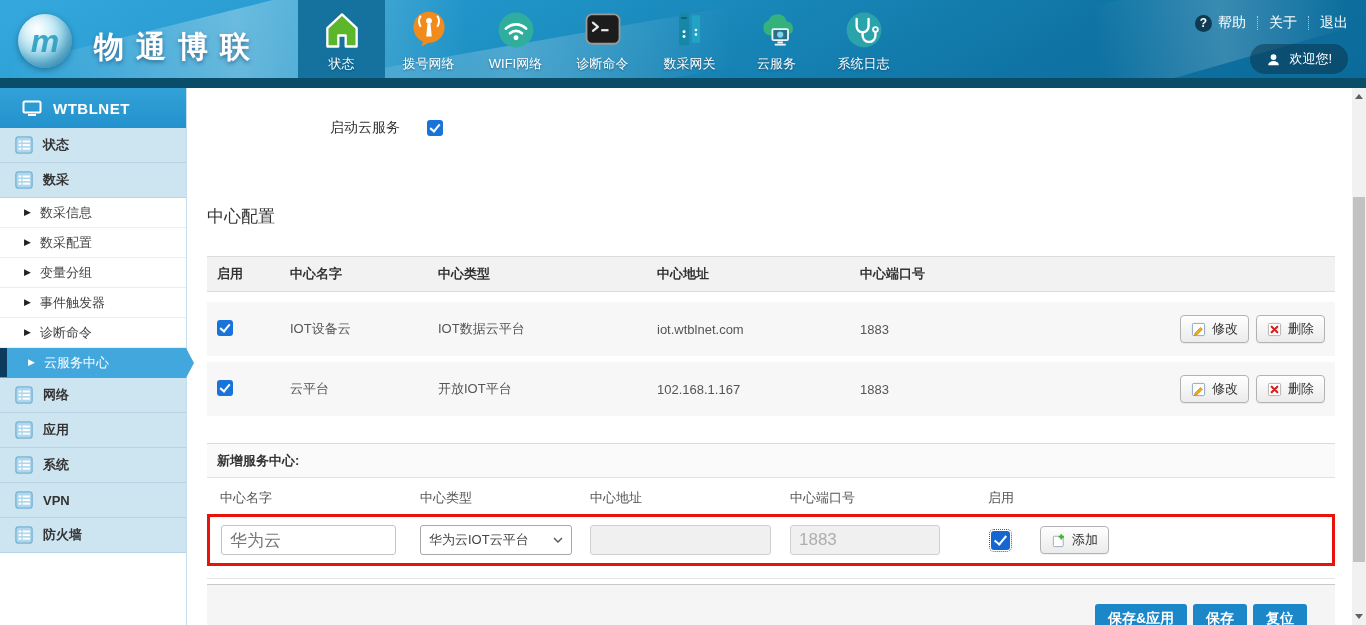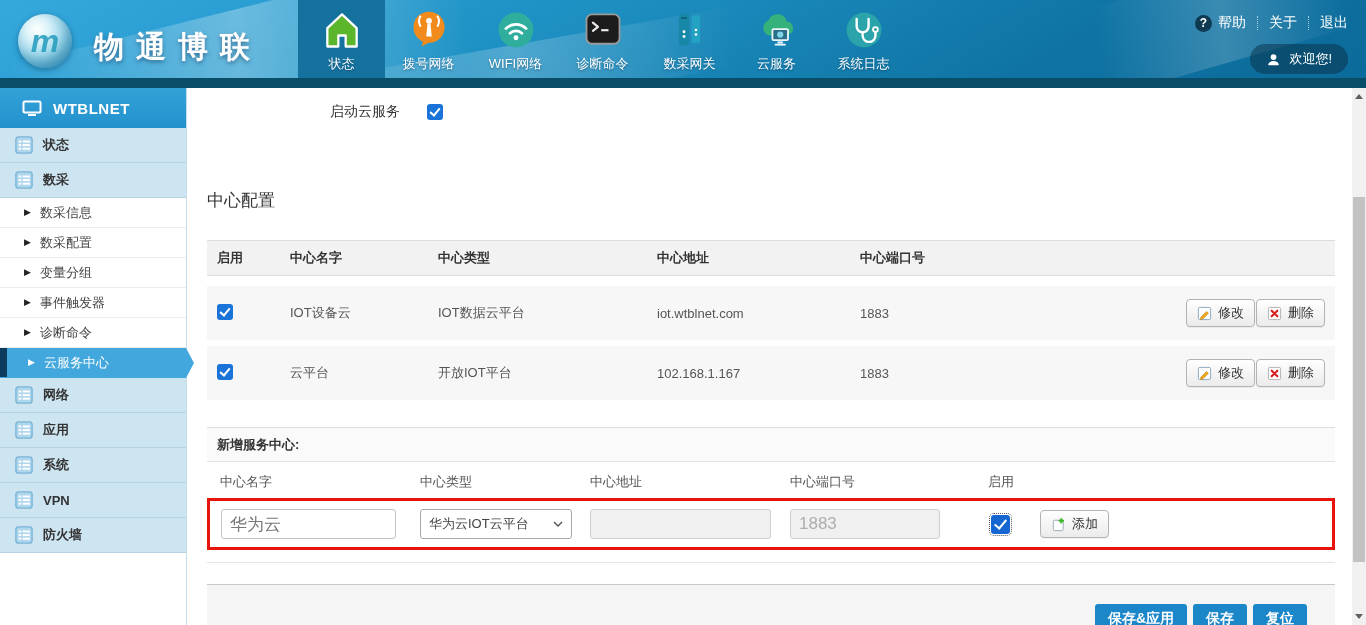--- a/index.html
+++ b/index.html
@@ -50,39 +50,39 @@
   .sb-sub { height:30px; display:flex; align-items:center; padding-left:24px; gap:9px;
     background:#fff; border-bottom:1px solid #ededed; font-size:13px; color:#444; cursor:pointer; }
   .tri { font-size:9px; color:#222; line-height:1; }
   .sb-sub.active { background:#42a7dc; color:#fff; border-bottom:1px solid #42a7dc; position:relative; padding-left:28px; }
   .sb-sub.active .tri { color:#fff; }
   .sb-sub.active::before { content:""; position:absolute; left:0; top:0; bottom:0; width:7px; background:#0c3b5e; }
   .sb-sub.active::after { content:""; position:absolute; right:-8px; top:50%; margin-top:-15px;
     border-top:15px solid transparent; border-bottom:15px solid transparent; border-left:8px solid #42a7dc; z-index:5; }
 
   
-  .main { position:absolute; top:88px; left:187px; right:14px; bottom:0; background:#fff; padding:0 17px 0 20px; }
+  .main { position:absolute; top:88px; left:187px; right:14px; bottom:0; background:#fff; padding:16px 17px 0 20px; }
   .enable-row { margin-top:15px; height:18px; display:flex; align-items:center; }
   .enable-row .lbl { width:193px; text-align:right; font-size:14px; color:#333; }
   .checkbox { width:16px; height:16px; background:#1a73d8; border-radius:3px; position:relative; display:inline-block; cursor:pointer; flex:none; }
   .checkbox::after { content:""; position:absolute; left:5px; top:2px; width:4px; height:8px;
     border:solid #fff; border-width:0 2px 2px 0; transform:rotate(40deg); }
   .enable-row .checkbox { margin-left:27px; }
 
   .section-title { margin-top:68px; font-size:17px; color:#333; }
 
   .table { margin-top:28px; }
   .t-head { height:36px; background:#f2f2f2; border-top:1px solid #dcdcdc; border-bottom:1px solid #dcdcdc;
     display:flex; align-items:center; padding-left:10px; font-size:13px; font-weight:bold; color:#333; }
   .t-row { height:54px; background:#f7f7f7; display:flex; align-items:center; padding-left:10px; font-size:13px; color:#555; }
   .t-row.first { margin-top:10px; }
   .t-row + .t-row { margin-top:6px; }
   .col-en { flex:0 0 73px; } .col-name { flex:0 0 148px; } .col-type { flex:0 0 219px; }
   .col-addr { flex:0 0 203px; } .col-port { flex:1 1 auto; }
-  .col-act { flex:0 0 190px; display:flex; justify-content:flex-end; gap:1px; padding-right:10px;align-items:center; }
+  .col-act { flex:0 0 190px; display:flex; justify-content:flex-end; gap:7px; padding-right:10px;align-items:center; }
 
   .btn-sm { display:inline-flex; align-items:center; gap:6px; padding:4px 10px; font-size:13px; color:#333;
     background:linear-gradient(#ffffff,#ebebeb); border:1px solid #b3b3b3; border-radius:4px; cursor:pointer;
     box-shadow:0 1px 1px rgba(0,0,0,.06); white-space:nowrap; font-family:inherit; }
 
   .add-band { margin-top:27px; height:35px; background:#fafafa; border-top:1px solid #dcdcdc; border-bottom:1px solid #e2e2e2;
     display:flex; align-items:center; padding-left:10px; font-size:13px; font-weight:bold; color:#333; }
   .add-labels { margin-top:11px; display:flex; padding-left:13px; font-size:13px; color:#555; }
   .al-name { width:200px; } .al-type { width:170px; } .al-addr { width:200px; } .al-port { width:198px; } .al-en { flex:1; }
 

